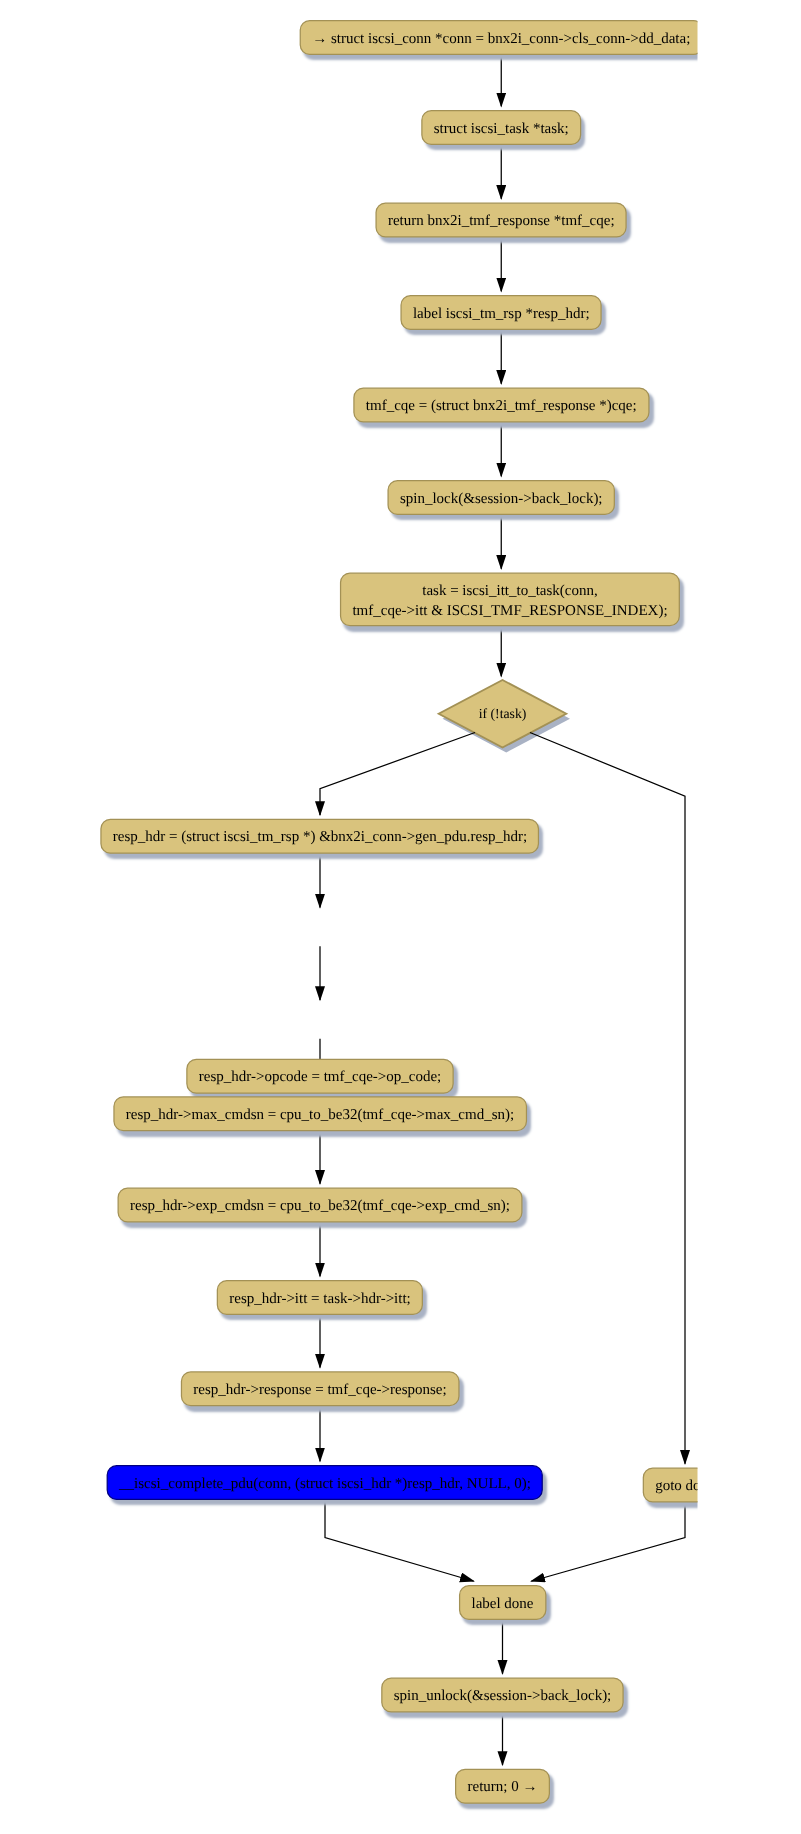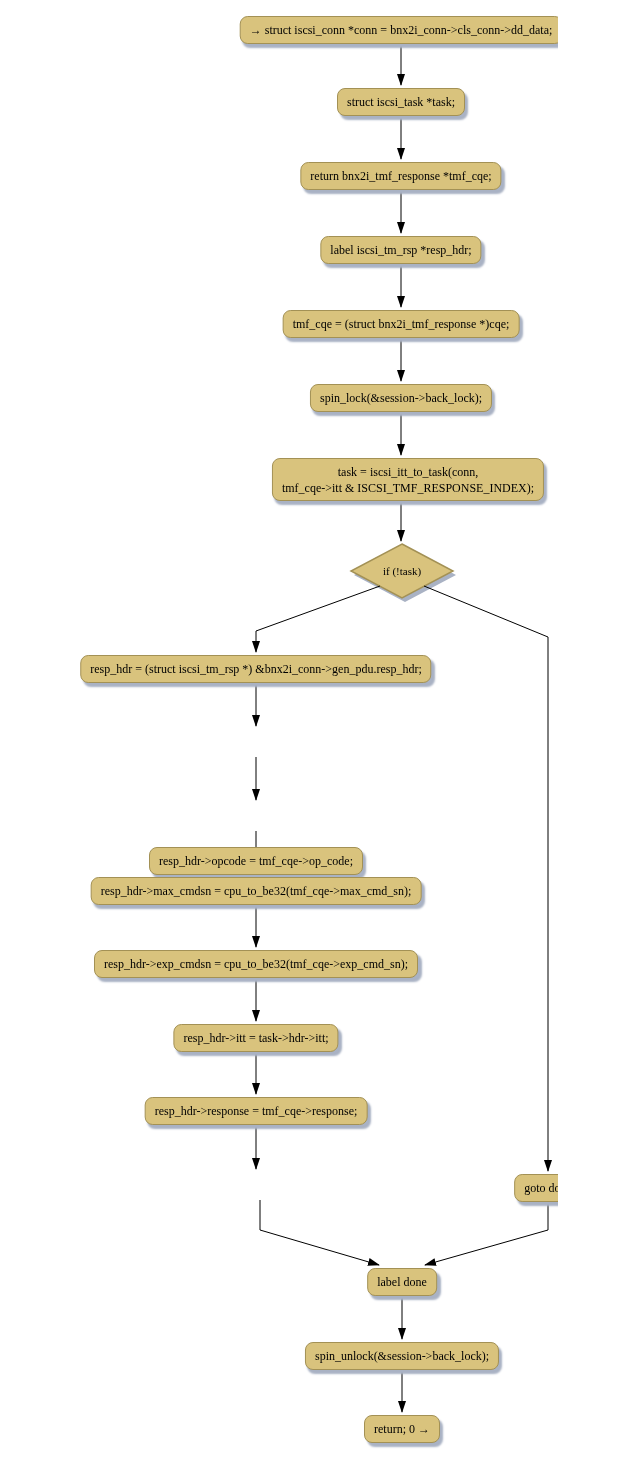--- a/index.html
+++ b/index.html
@@ -94,20 +94,21 @@
 tmf_cqe-&gt;itt &amp; ISCSI_TMF_RESPONSE_INDEX);</div>
 
   <div class="decision-label" style="left:402px;top:571px;">if (!task)</div>
 
   <div class="node" style="left:256px;top:655px;">resp_hdr = (struct iscsi_tm_rsp *) &amp;bnx2i_conn-&gt;gen_pdu.resp_hdr;</div>
   <div class="node" style="left:256px;top:847px;">resp_hdr-&gt;opcode = tmf_cqe-&gt;op_code;</div>
   <div class="node" style="left:256px;top:877px;">resp_hdr-&gt;max_cmdsn = cpu_to_be32(tmf_cqe-&gt;max_cmd_sn);</div>
   <div class="node" style="left:256px;top:950px;">resp_hdr-&gt;exp_cmdsn = cpu_to_be32(tmf_cqe-&gt;exp_cmd_sn);</div>
   <div class="node" style="left:256px;top:1024px;">resp_hdr-&gt;itt = task-&gt;hdr-&gt;itt;</div>
   <div class="node" style="left:256px;top:1097px;">resp_hdr-&gt;response = tmf_cqe-&gt;response;</div>
+  <div class="node highlight" style="left:260px;top:1172px;">__iscsi_complete_pdu(conn, (struct iscsi_hdr *)resp_hdr, NULL, 0);</div>
 
   <div class="node" style="left:548px;top:1174px;">goto done</div>
 
   <div class="node" style="left:402px;top:1268px;">label done</div>
   <div class="node" style="left:402px;top:1342px;">spin_unlock(&amp;session-&gt;back_lock);</div>
   <div class="node" style="left:402px;top:1415px;">return; 0 →</div>
 
 </div>
 
 </body></html>

